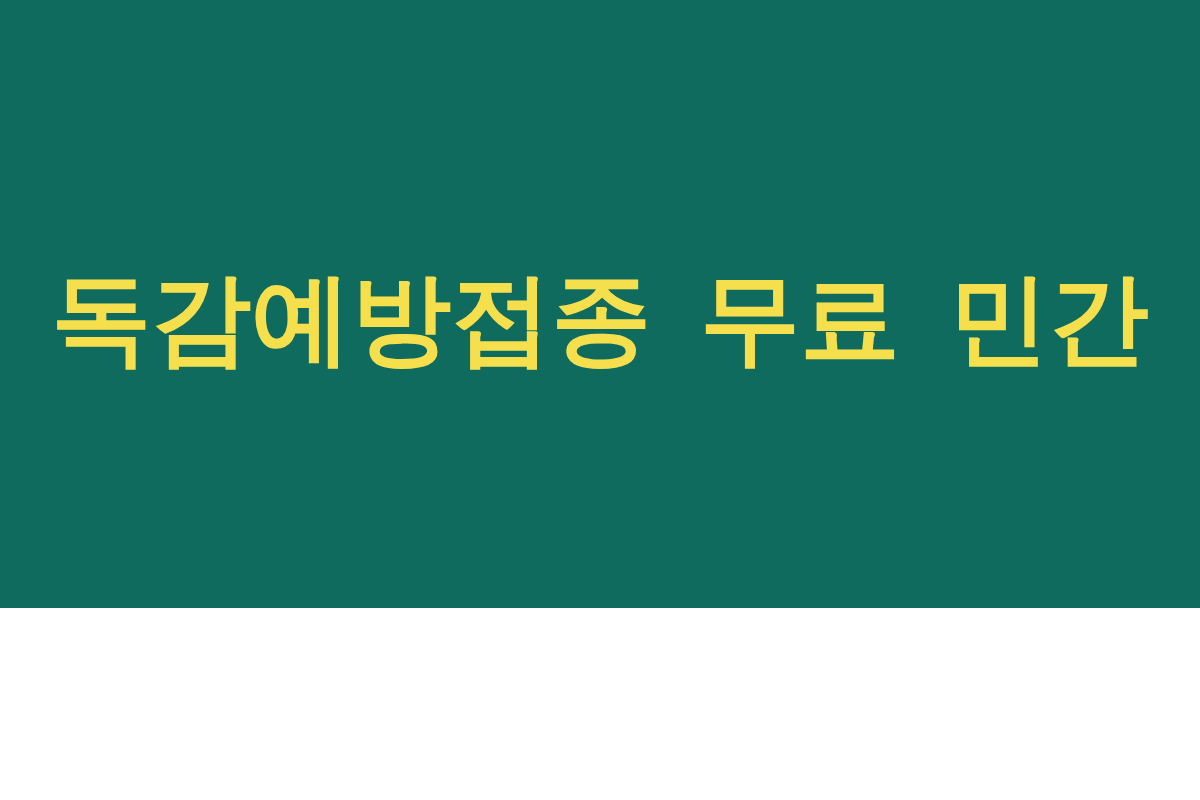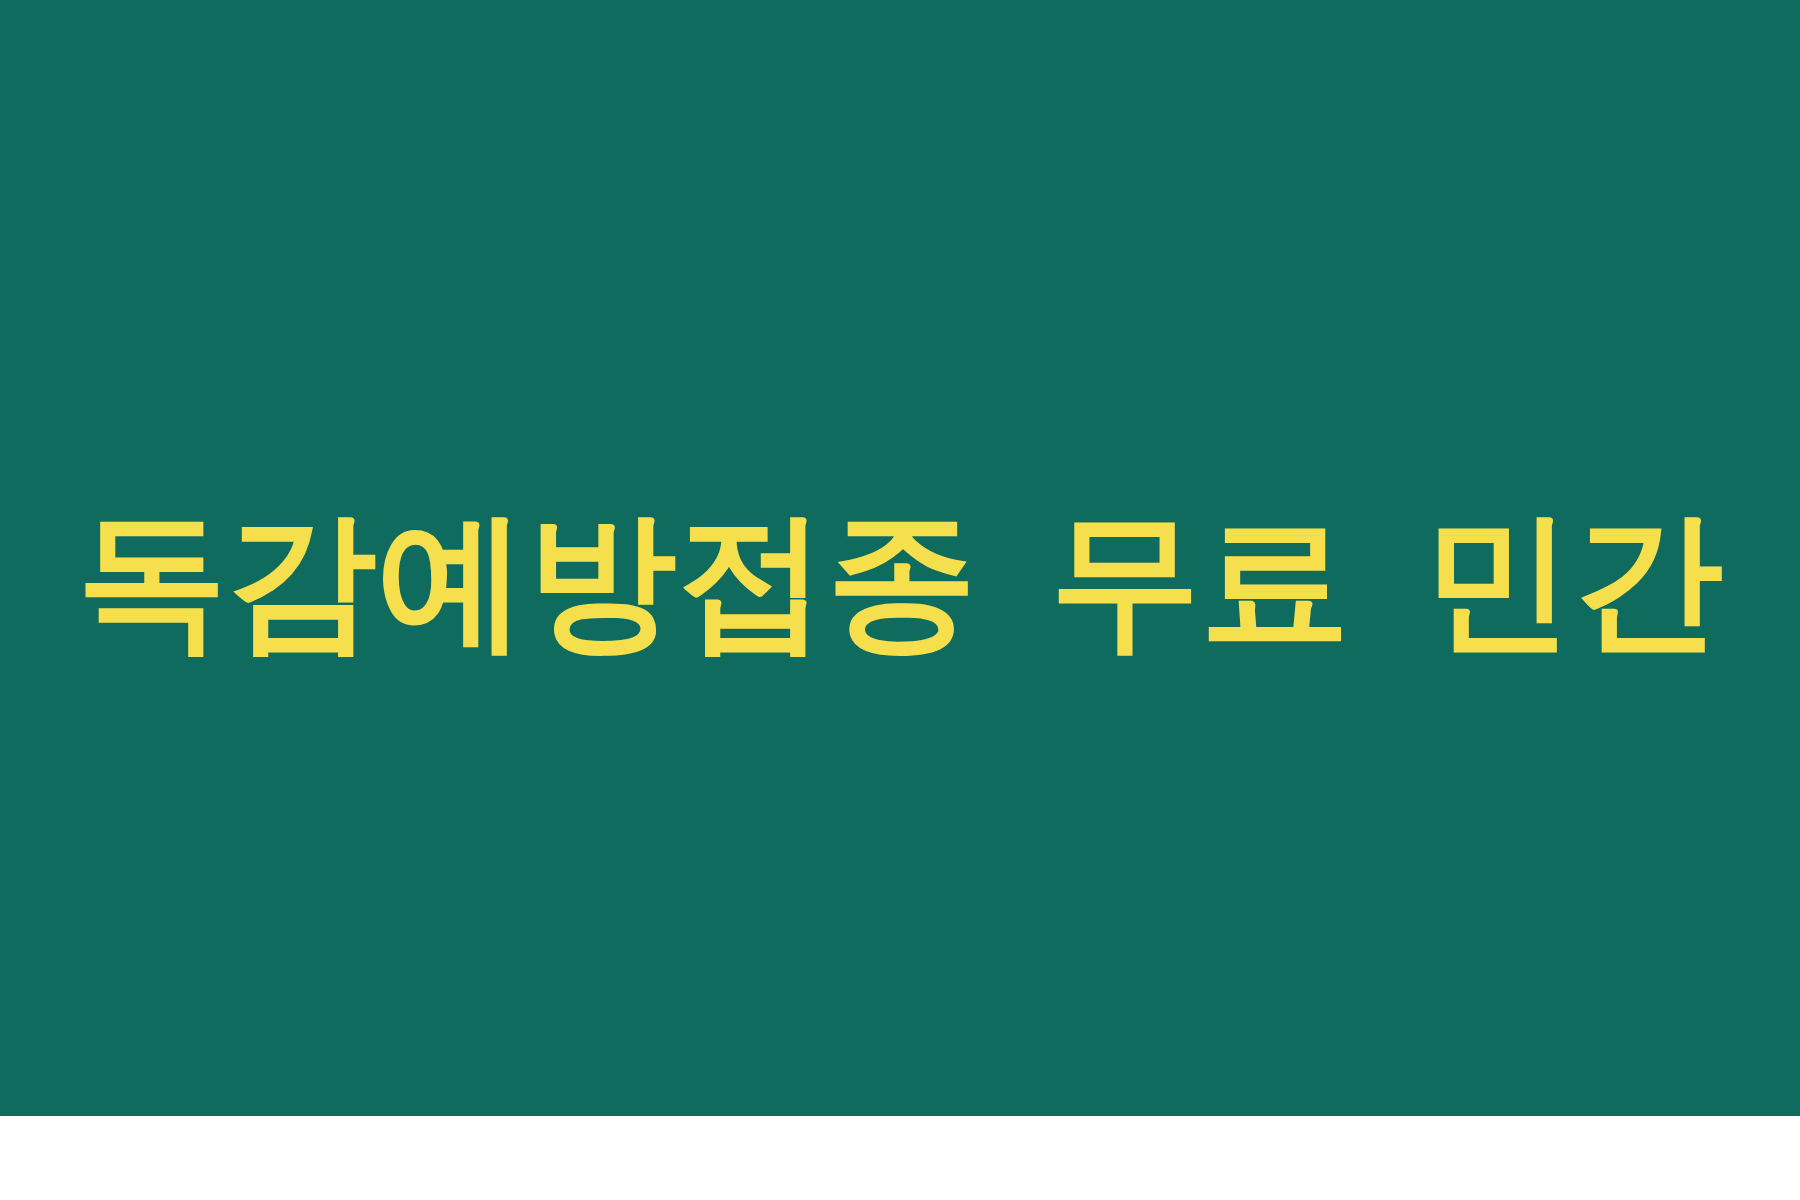--- a/index.html
+++ b/index.html
@@ -11,21 +11,21 @@
   body {
     width: 1200px;
     height: 800px;
     overflow: hidden;
     font-family: "DejaVu Sans", "Liberation Sans", sans-serif;
   }
 
   #banner {
     position: relative;
     width: 1200px;
-    height: 744px;
+    height: 608px;
     box-sizing: border-box;
     display: flex;
     flex-direction: column;
     align-items: center;
     justify-content: center;
     text-align: center;
     background-color: #0e6b5e;
   }
 
   #headline {

